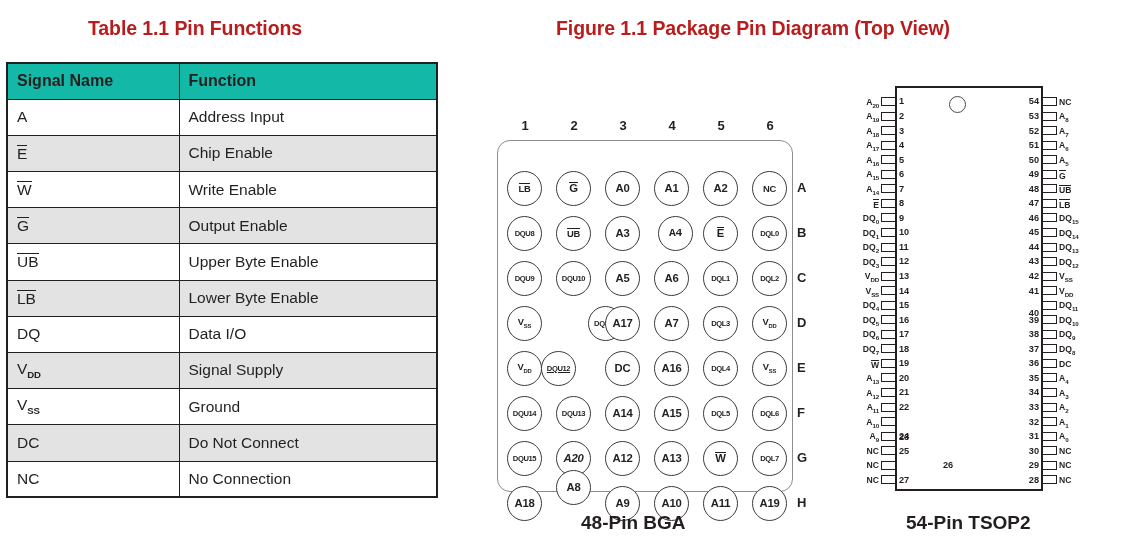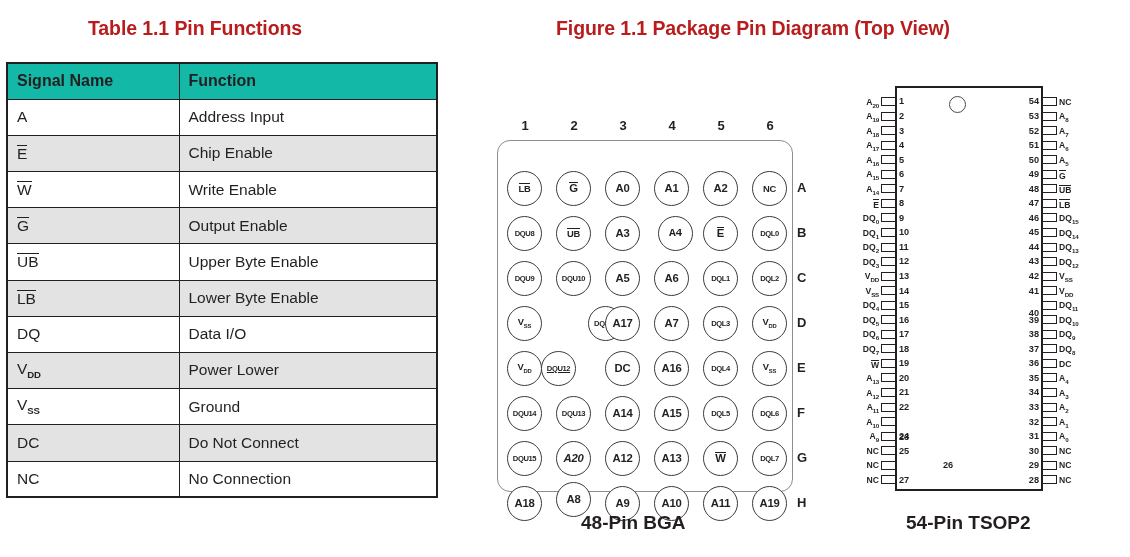--- a/index.html
+++ b/index.html
@@ -184,21 +184,21 @@
         <tr class="shaded">
           <td><span class="ovl">LB</span></td>
           <td>Lower Byte Enable</td>
         </tr>
         <tr class="plain">
           <td>DQ</td>
           <td>Data I/O</td>
         </tr>
         <tr class="shaded">
           <td>V<sub>DD</sub></td>
-          <td>Power Lower</td>
+          <td>Signal Supply</td>
         </tr>
         <tr class="plain">
           <td>V<sub>SS</sub></td>
           <td>Ground</td>
         </tr>
         <tr class="shaded">
           <td>DC</td>
           <td>Do Not Connect</td>
         </tr>
         <tr class="plain">
@@ -351,21 +351,21 @@
         </div>
         <div class="ball" style="left: 206px; top: 323px;">
           <span class="lbl-l"><span class="ovl">W</span></span>
         </div>
         <div class="ball" style="left: 255px; top: 323px;">
           <span class="lbl-s">DQL7</span>
         </div>
         <div class="ball" style="left: 10px; top: 368px;">
           <span class="lbl-l">A18</span>
         </div>
-        <div class="ball" style="left: 59px; top: 364px; align-items: center;">
+        <div class="ball" style="left: 59px; top: 352px; align-items: center;">
           <span class="lbl-l">A8</span>
         </div>
         <div class="ball" style="left: 108px; top: 368px;">
           <span class="lbl-l">A9</span>
         </div>
         <div class="ball" style="left: 157px; top: 368px;">
           <span class="lbl-l">A10</span>
         </div>
         <div class="ball" style="left: 206px; top: 368px;">
           <span class="lbl-l">A11</span>

